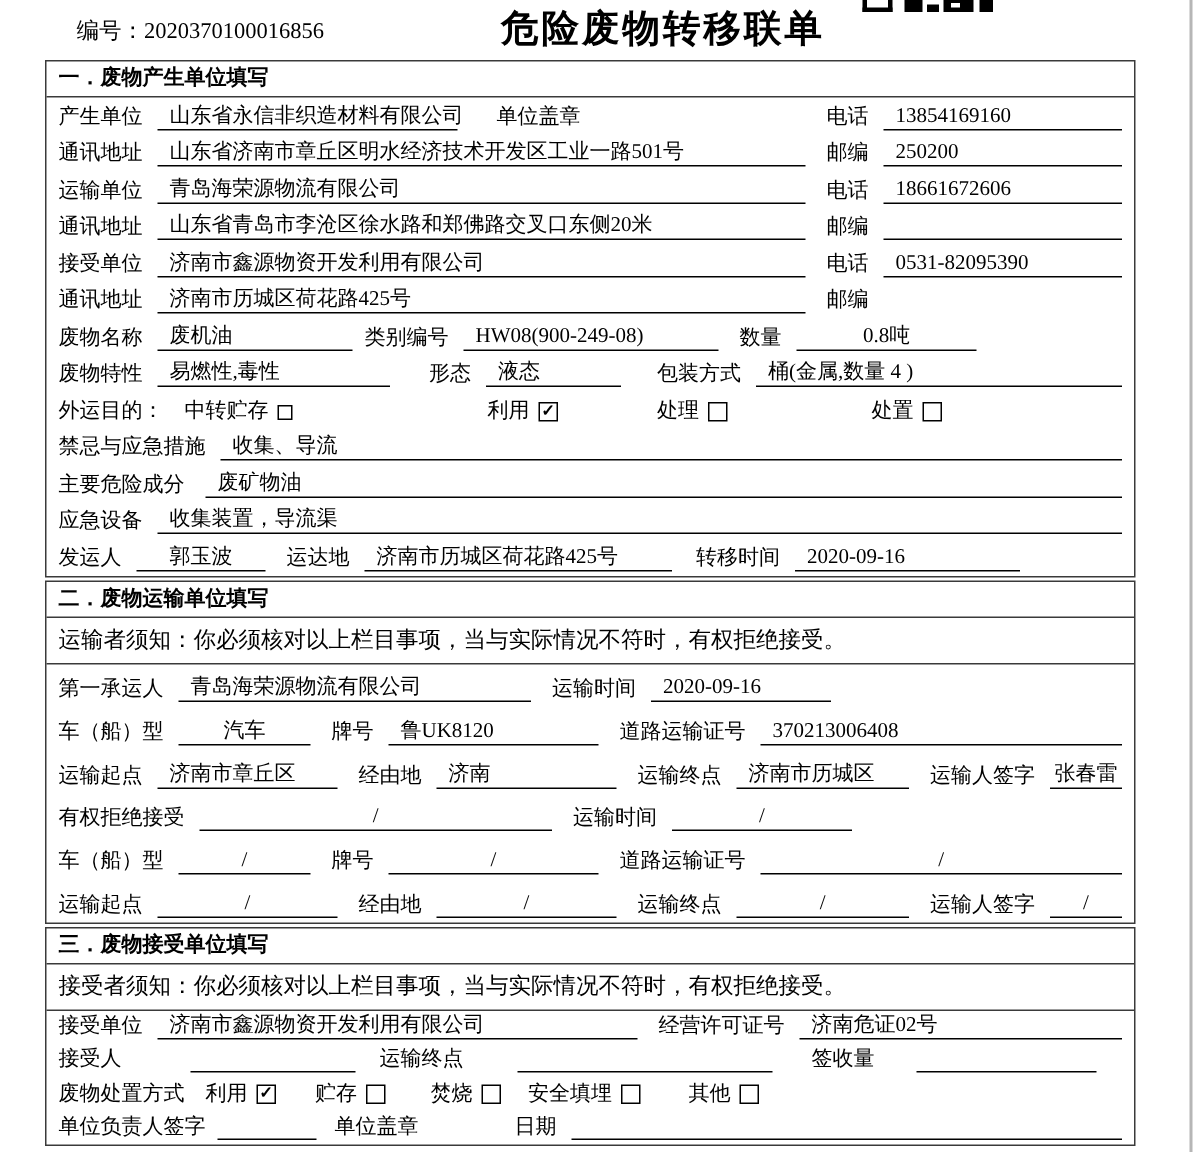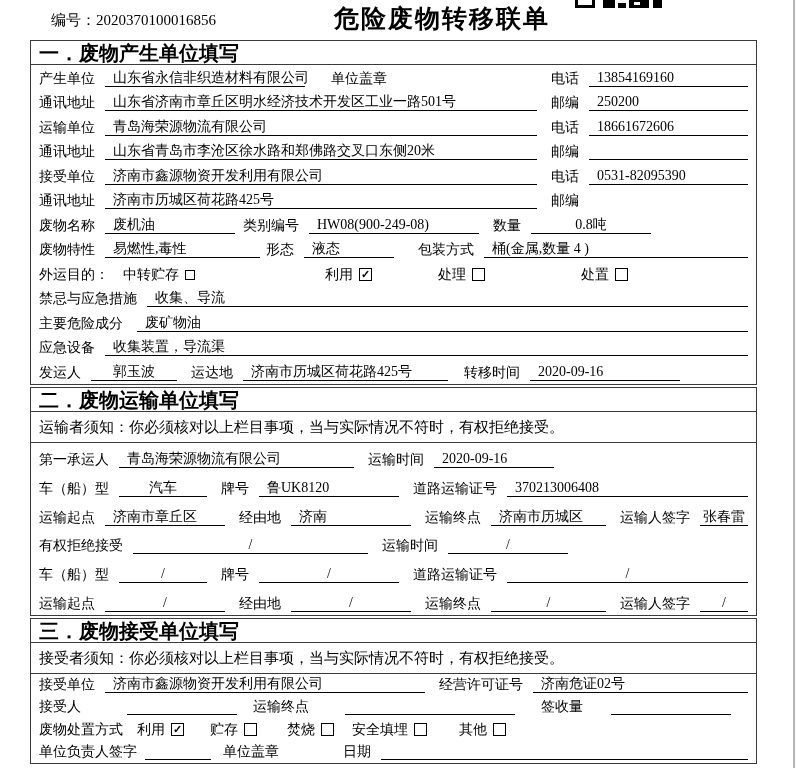--- a/index.html
+++ b/index.html
@@ -15,21 +15,21 @@
   .qr div{position:absolute;background:#000;}
   .qr .q1{left:0;top:0;width:20px;height:8px;border:3px solid #000;background:#fff;box-sizing:border-box;border-top:none;}
   .qr .q2{left:28px;top:0;width:12px;height:8px;}
   .qr .q3{left:43px;top:3px;width:8px;height:5px;}
   .qr .q4{left:54px;top:0;width:20px;height:8px;}
   .qr .q5{left:78px;top:0;width:9px;height:8px;}
   .qr .q6{left:59px;top:2px;width:6px;height:3px;background:#fff;}
   
   .form{position:absolute;left:30px;top:40px;width:727px;}
   .sec{border:1.5px solid #3a3a3a;margin-bottom:2px;box-sizing:border-box;background:#fff;}
-  .sec-title{height:23px;line-height:24px;font-size:20px;font-weight:bold;
+  .sec-title{height:23px;line-height:24px;font-size:14px;font-weight:bold;
              padding-left:8px;border-bottom:1.5px solid #3a3a3a;}
   .notice{height:30px;line-height:30px;font-size:15px;padding-left:8px;
           border-bottom:1.5px solid #3a3a3a;white-space:nowrap;}
   .row{display:flex;align-items:flex-end;padding:0 8px 3px 8px;box-sizing:border-box;}
   .s1 .row{height:24.5px;} .s2 .row{height:28.7px;} .s3 .row{height:22.3px;}
   .lbl{font-size:14px;line-height:16px;white-space:nowrap;flex:none;}
   .fld{border-bottom:1px solid #000;font-size:14px;line-height:16px;white-space:nowrap;
        padding:0 4px 0 8px;margin-left:10px;box-sizing:border-box;flex:none;overflow:visible;}
   .fld.ctr{text-align:center;padding:0 2px;}
   .grow{flex:1 1 auto;}
@@ -122,21 +122,21 @@
         <span class="fld" style="width:130px">废机油</span>
         <span class="lbl" style="margin-left:8px">类别编号</span>
         <span class="fld" style="width:170px">HW08(900-249-08)</span>
         <span class="lbl" style="margin-left:14px">数量</span>
         <span class="fld ctr" style="width:120px">0.8吨</span>
       </div>
 
       <div class="row">
         <span class="lbl">废物特性</span>
         <span class="fld" style="width:155px">易燃性,毒性</span>
-        <span class="lbl" style="margin-left:6px">形态</span>
+        <span class="lbl" style="margin-left:26px">形态</span>
         <span class="fld" style="width:90px">液态</span>
         <span class="lbl" style="margin-left:24px">包装方式</span>
         <span class="fld grow">桶(金属,数量 4 )</span>
       </div>
 
       <div class="row">
         <span class="lbl">外运目的：</span>
         <span class="lbl" style="margin-left:14px">中转贮存</span>
         <span class="cb sm"></span>
         <span class="lbl" style="margin-left:130px">利用</span>

